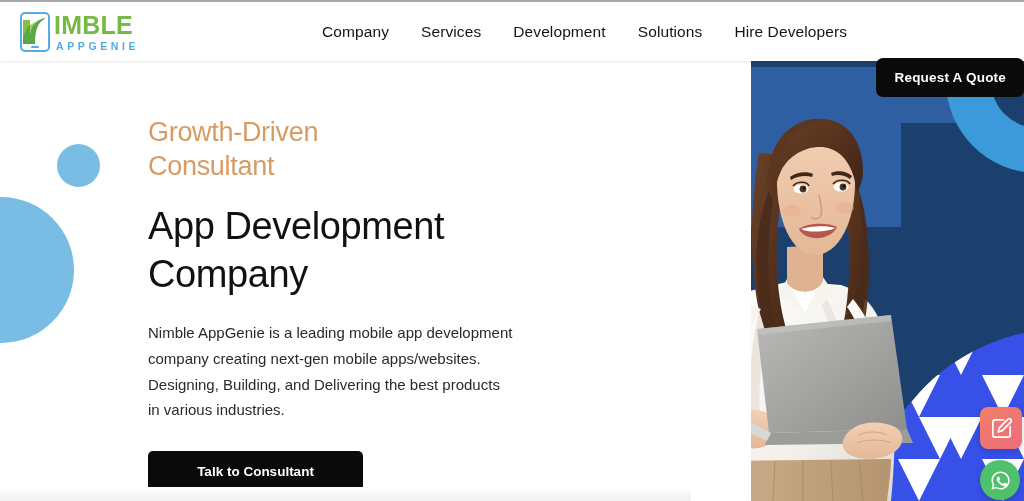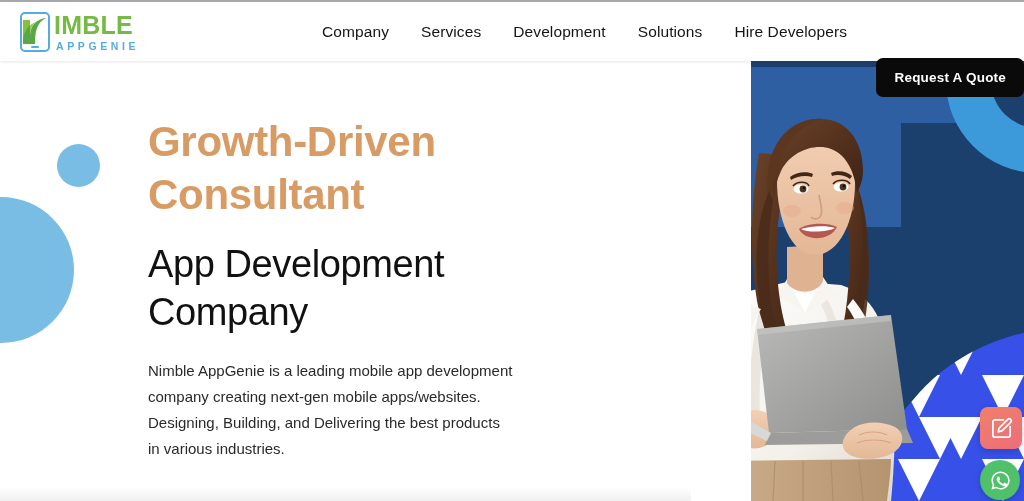--- a/index.html
+++ b/index.html
@@ -231,23 +231,23 @@
     width: 433px; height: 440px;
   }
 
   
   .copy {
     position: absolute;
     left: 148px; top: 54px;
     width: 420px;
   }
   .headline-accent {
-    font-size: 42px;
+    font-size: 27px;
     line-height: 1.27;
-    font-weight: 700;
+    font-weight: 400;
     color: #d89b64;
     letter-spacing: -0.3px;
   }
   .headline-main {
     font-size: 38px;
     line-height: 1.27;
     font-weight: 400;
     color: #111111;
     letter-spacing: -0.4px;
     margin-top: 18px;

